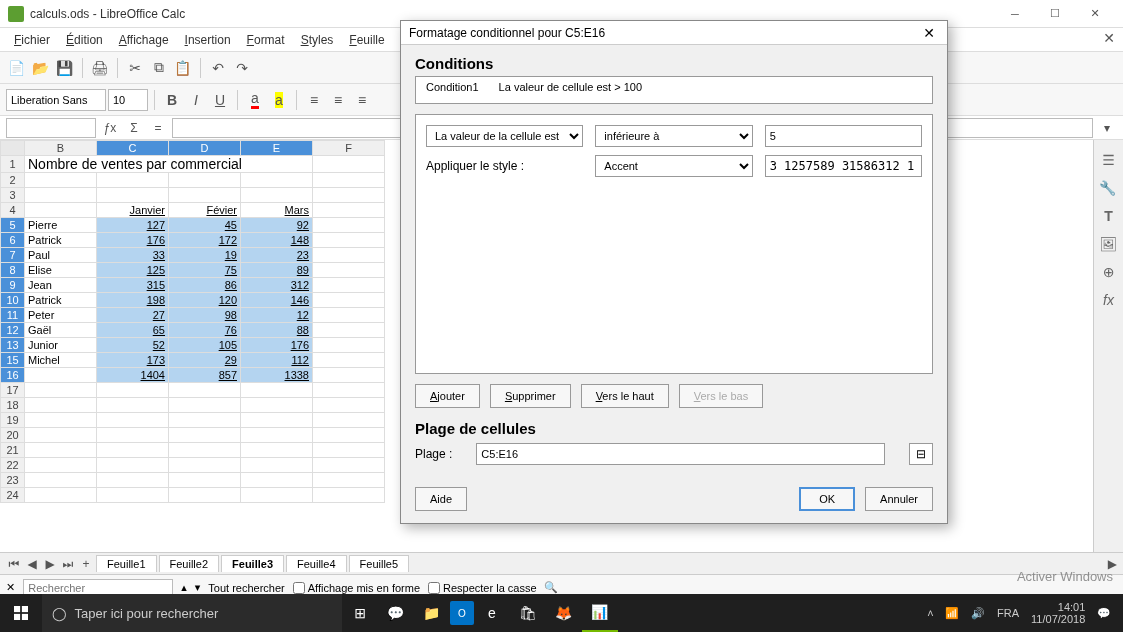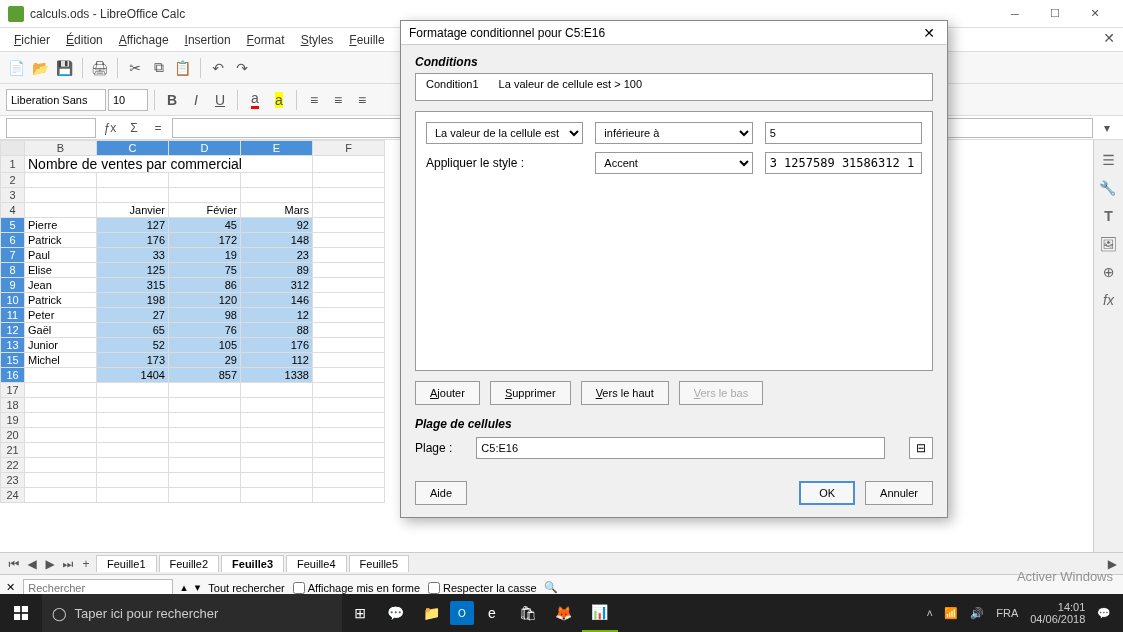--- a/index.html
+++ b/index.html
@@ -36,21 +36,21 @@
 .sidebar-tools { width: 30px; background: #f0f0f0; border-left: 1px solid #ccc; display: flex; flex-direction: column; align-items: center; gap: 8px; padding-top: 10px; }
 .sidebar-tools .stool { width: 20px; height: 20px; color: #666; display: flex; align-items: center; justify-content: center; font-size: 14px; }
 
 table.grid { border-collapse: collapse; table-layout: fixed; }
 table.grid th, table.grid td { border: 1px solid #ddd; font-size: 11px; height: 15px; padding: 0 3px; overflow: hidden; white-space: nowrap; }
 table.grid th { background: #f0f0f0; color: #444; font-weight: normal; text-align: center; }
 table.grid th.corner { width: 24px; background: #e8e8e8; }
 table.grid th.rowhdr { width: 24px; text-align: center; }
 table.grid th.colhdr { width: 72px; }
 table.grid td { width: 72px; text-align: left; background: #fff; }
-table.grid td.num { text-align: right; }
+table.grid td.num { text-align: right; text-decoration: underline; }
 table.grid td.sel { background: #b4d4f0; }
 table.grid th.selh { background: #4a90d9; color: #fff; }
 table.grid tr.title-row td { font-size: 14px; }
 
 
 .sheet-tabs { height: 22px; background: #f0f0f0; border-top: 1px solid #ccc; display: flex; align-items: center; padding: 0 6px; gap: 2px; }
 .sheet-tabs .nav { width: 16px; text-align: center; color: #555; }
 .sheet-tabs .tab { padding: 2px 10px; background: #fff; border: 1px solid #ccc; border-bottom: none; font-size: 11px; }
 .sheet-tabs .tab.active { font-weight: bold; }
 .sheet-tabs .scroll-right { margin-left: auto; color: #555; }
@@ -60,21 +60,21 @@
 .findbar .find-input { width: 150px; height: 18px; border: 1px solid #bbb; padding: 0 4px; font-size: 11px; }
 .findbar .chk { display: flex; align-items: center; gap: 3px; }
 .findbar .chk input { width: 12px; height: 12px; }
 
 
 .dialog { position: absolute; left: 400px; top: 20px; width: 548px; background: #f0f0f0; border: 1px solid #888; box-shadow: 4px 4px 12px rgba(0,0,0,0.3); z-index: 100; }
 .dialog .dlg-title { height: 24px; background: #fff; display: flex; align-items: center; padding: 0 8px; border-bottom: 1px solid #ccc; font-size: 12px; }
 .dialog .dlg-title .spacer { flex: 1; }
 .dialog .dlg-title .dlg-close { width: 20px; text-align: center; font-size: 14px; }
 .dialog .dlg-body { padding: 10px 14px; }
-.dialog .section-label { font-weight: bold; font-size: 12px; margin-bottom: 4px; font-style: italic; }
+.dialog .section-label { font-weight: bold; font-size: 15px; margin-bottom: 4px; }
 .dialog .cond-list { border: 1px solid #999; background: #fff; height: 28px; margin-bottom: 10px; }
 .dialog .cond-list .cond-row { display: flex; padding: 4px 10px; font-size: 11px; gap: 20px; }
 .dialog .cond-edit { border: 1px solid #999; background: #fff; padding: 10px; height: 260px; }
 .dialog .cond-edit .row { display: flex; align-items: center; gap: 12px; margin-bottom: 8px; }
 .dialog select, .dialog input[type=text] { height: 22px; border: 1px solid #999; padding: 0 4px; font-size: 11px; background: #fff; }
 .dialog .sel-wide { width: 158px; }
 .dialog .inp-val { width: 158px; }
 .dialog .dlg-btns { display: flex; gap: 10px; margin-top: 10px; }
 .dialog .dlg-btns button, .dialog .footer button { height: 24px; padding: 0 14px; border: 1px solid #999; background: #f7f7f7; font-size: 11px; }
 .dialog .dlg-btns button:first-letter { text-decoration: underline; }
@@ -494,17 +494,17 @@
   <div class="tbicon">🛍</div>
   <div class="tbicon">🦊</div>
   <div class="tbicon" style="border-bottom:2px solid #76b900">📊</div>
   <div class="tray">
     <span>˄</span>
     <span>📶</span>
     <span>🔊</span>
     <span>FRA</span>
     <div style="text-align:right">
       <div>14:01</div>
-      <div>04/06/2018</div>
+      <div>11/07/2018</div>
     </div>
     <span>💬</span>
   </div>
 </div>
 
 </body></html>

